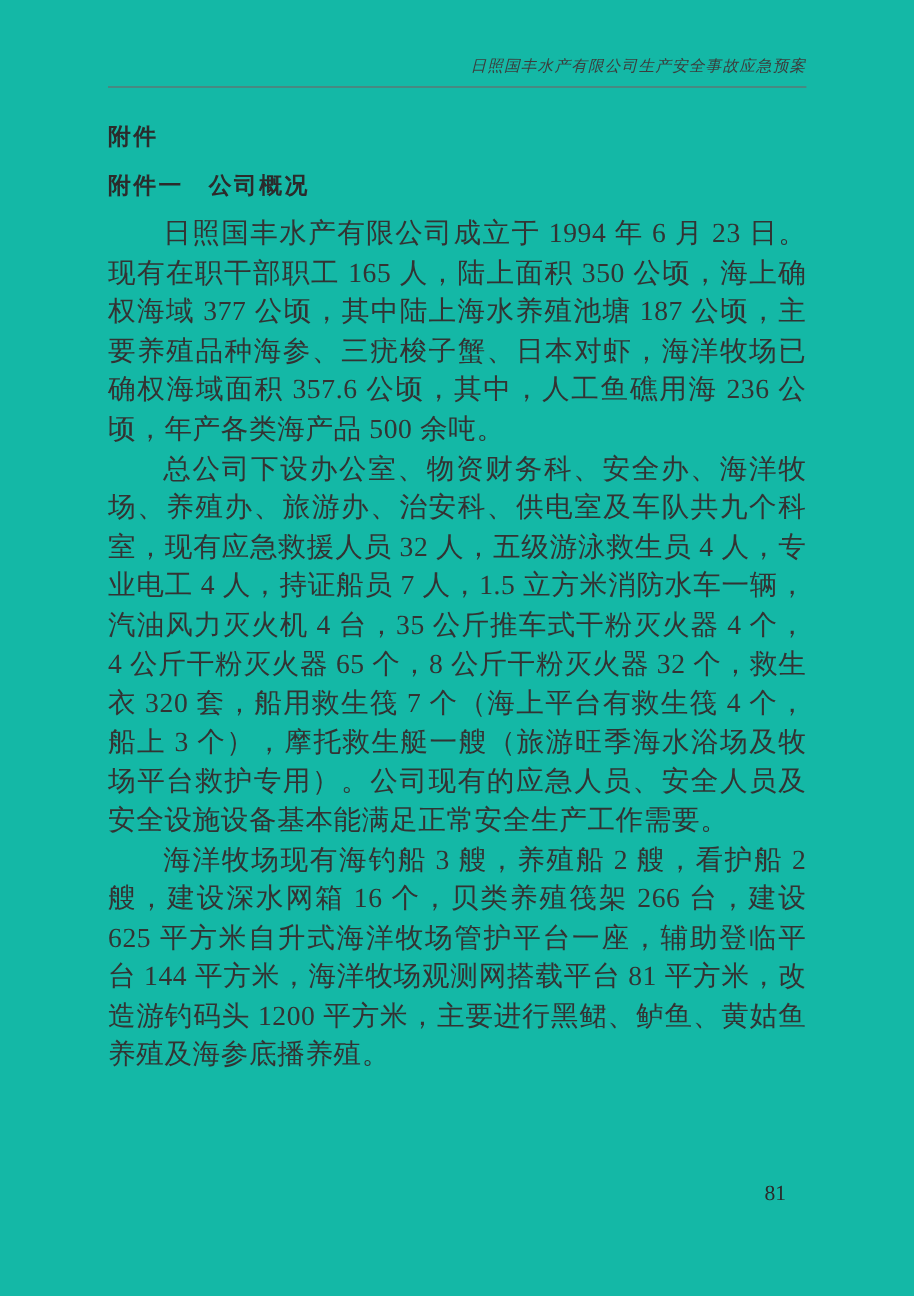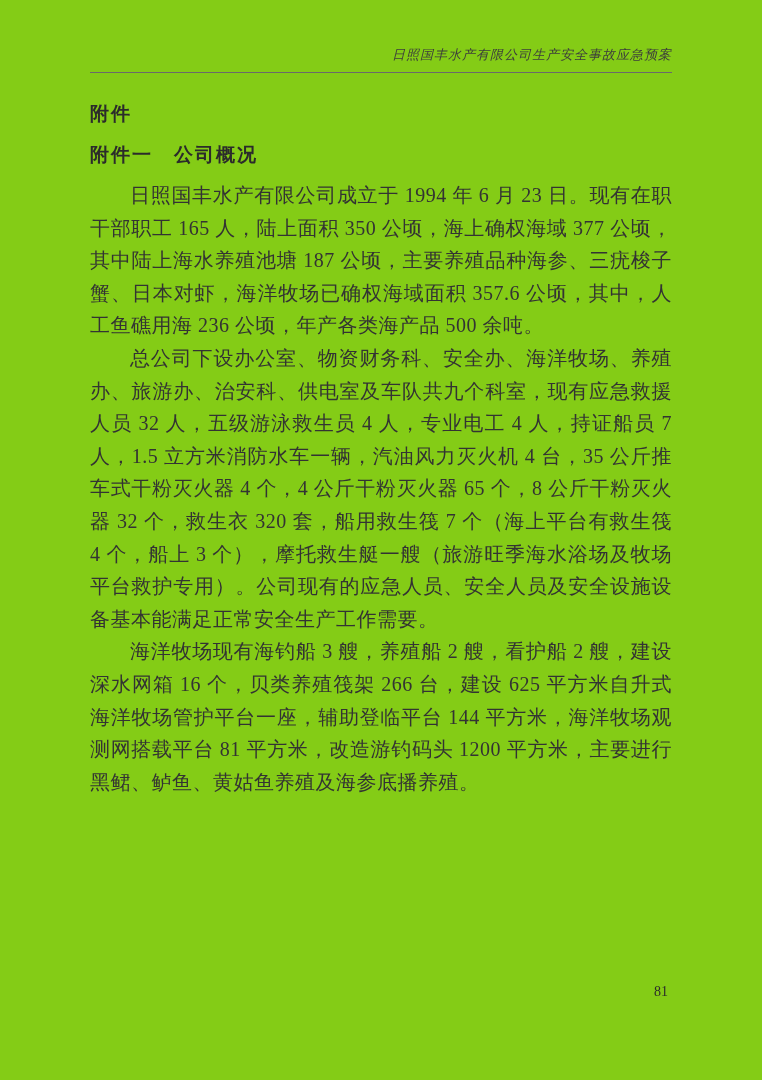--- a/index.html
+++ b/index.html
@@ -8,21 +8,21 @@
     width: 762px;
     height: 1080px;
     background: #fdfdfd;
     font-family: "Liberation Serif", "DejaVu Serif", serif;
   }
 
   .page {
     position: relative;
     width: 762px;
     height: 1080px;
-    background: #84cc16;
+    background: #14b8a6;
     overflow: hidden;
   }
 
   .content {
     padding: 46px 90px 0 90px;
   }
 
   .doc-header {
     text-align: right;
     font-style: italic;
@@ -51,33 +51,33 @@
     font-weight: bold;
     color: #2b2b2b;
     letter-spacing: 2px;
   }
 
   .body-text {
     margin-top: 11px;
   }
 
   .body-text p {
-    font-size: 20px;
+    font-size: 23px;
     line-height: 32.6px;
     color: #333333;
     text-align: justify;
     text-indent: 2em;
     letter-spacing: 0.5px;
   }
 
   .page-number {
     position: absolute;
-    right: 94px;
+    right: 107px;
     top: 984px;
-    font-size: 14px;
+    font-size: 18px;
     color: #2b2b2b;
   }
 </style>
 </head>
 <body>
 
 <div class="page">
   <div class="content">
 
     <div class="doc-header">日照国丰水产有限公司生产安全事故应急预案</div>

